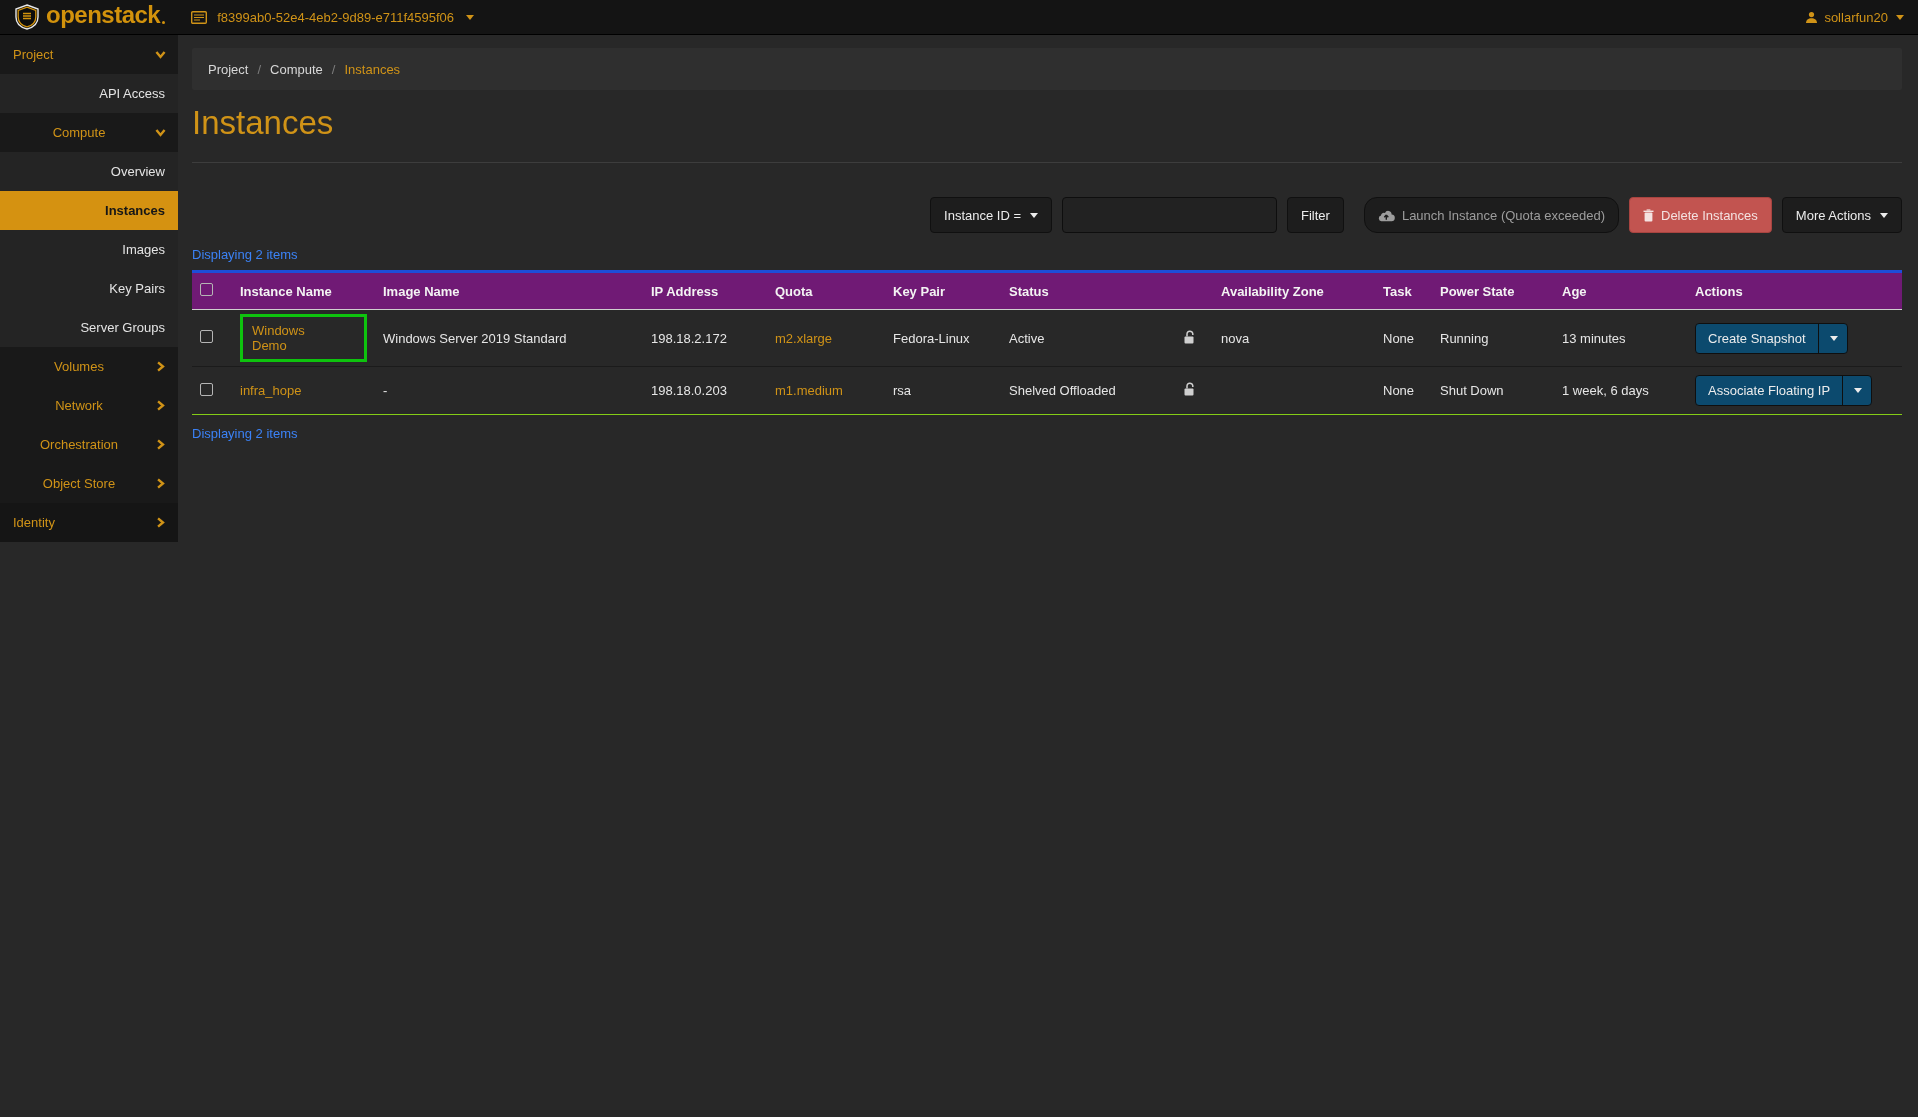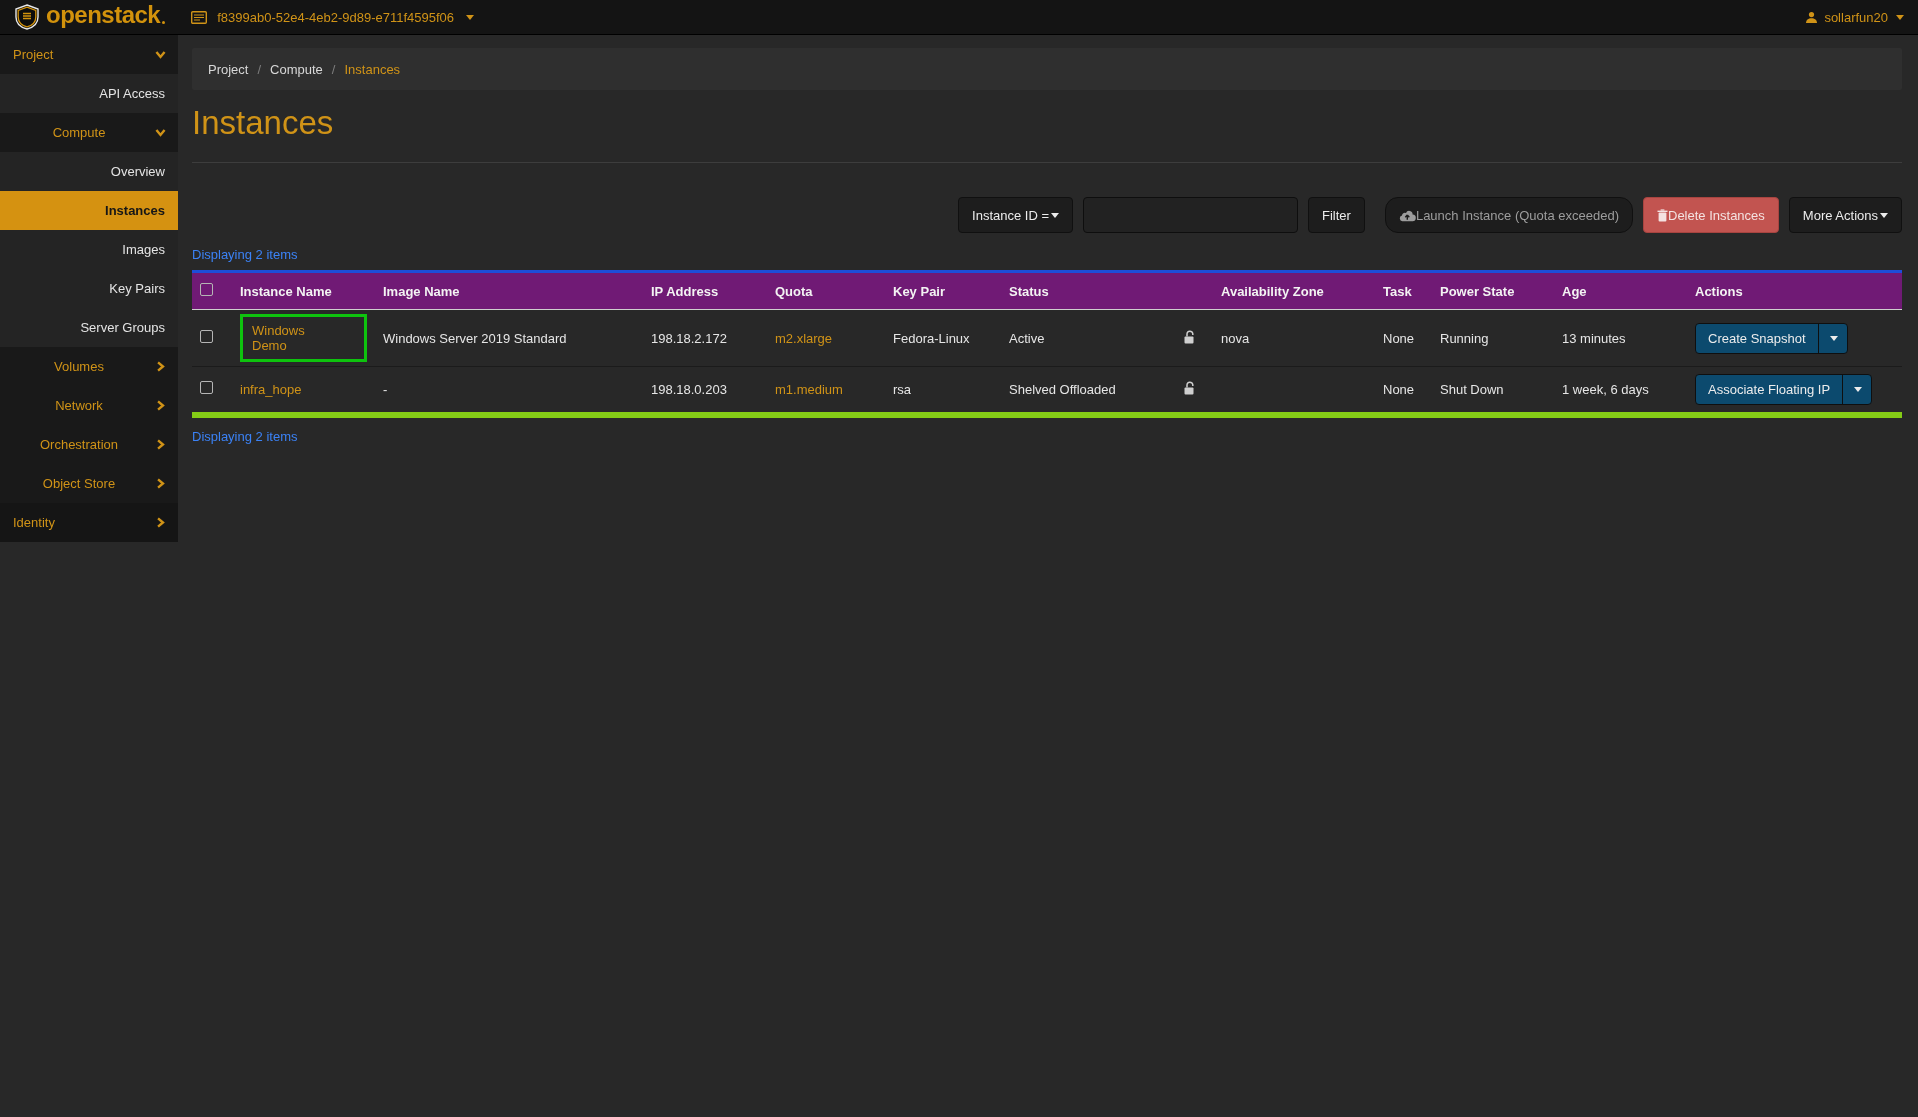--- a/index.html
+++ b/index.html
@@ -56,39 +56,39 @@
     display:flex;align-items:center;padding:0 16px;gap:9px;font-size:13px;
   }
   .bc-link{color:#d8d8d8;cursor:pointer;}
   .bc-sep{color:#7d7d7d;}
   .bc-current{color:var(--accent);}
   .page-title{font-size:33px;font-weight:normal;color:var(--accent);margin-top:14px;}
   .title-divider{border-bottom:1px solid #3d3d3d;margin-top:20px;}
   
   .toolbar{margin-top:34px;display:flex;justify-content:flex-end;align-items:center;gap:10px;}
   .btn{
-    height:36px;display:inline-flex;align-items:center;gap:0;
+    height:36px;display:inline-flex;align-items:center;gap:7px;
     background:#1d1d1d;border:1px solid #101010;border-radius:4px;
     color:#ececec;font-size:13px;padding:0 13px;cursor:pointer;font-family:inherit;
   }
   .btn-disabled{color:#9d9d9d;cursor:default;border-radius:13px;}
   .btn-danger{background:var(--danger);border-color:#a84440;color:#f4e2e1;}
   .btn-launch{margin-left:10px;}
   .search-input{
     width:215px;height:36px;background:#222;border:1px solid #0e0e0e;border-radius:4px;
     color:#e6e6e6;padding:0 10px;font-size:13px;font-family:inherit;
   }
   
   .count{margin-top:14px;color:#3b82f6;font-size:13px;}
   .count-bottom{margin-top:11px;}
   table{width:100%;border-collapse:collapse;margin-top:8px;table-layout:fixed;}
   thead tr{background:#701a75;border-top:3px solid #1d4ed8;border-bottom:1px solid #cfcfcf;}
   th{font-size:13px;font-weight:bold;color:#f3f3f3;text-align:left;padding:10px 8px;height:36px;}
   tbody tr{height:48px;border-top:1px solid #1b1b1b;}
-  tbody{border-bottom:6px solid #84cc16;}
+  tbody{border-bottom:1px solid #84cc16;}
   td{padding:4px 8px;font-size:13px;color:#e6e6e6;vertical-align:middle;}
   .link{color:var(--accent);text-decoration:none;cursor:pointer;}
   .cb{display:inline-block;width:13px;height:13px;border:1px solid #b5b5b5;border-radius:2px;background:transparent;cursor:pointer;}
   .hl-box{
     display:inline-block;border:3px solid var(--highlight-green);
     padding:6px 28px 6px 9px;
   }
   
   .split-btn{display:inline-flex;height:31px;border:1px solid #0f0f0f;border-radius:4px;background:#0c4a6e;overflow:hidden;}
   .split-main{display:flex;align-items:center;padding:0 12px;color:#ececec;font-size:13px;cursor:pointer;}

